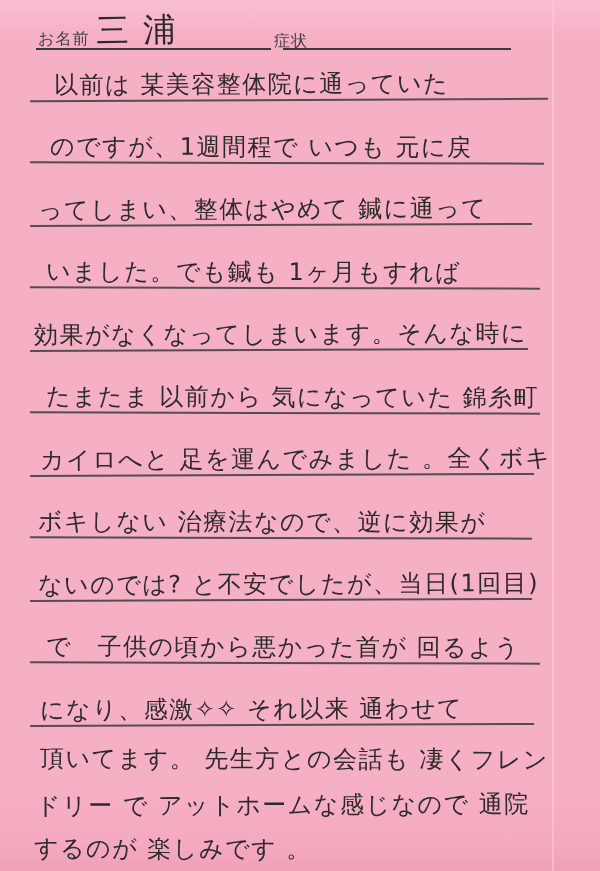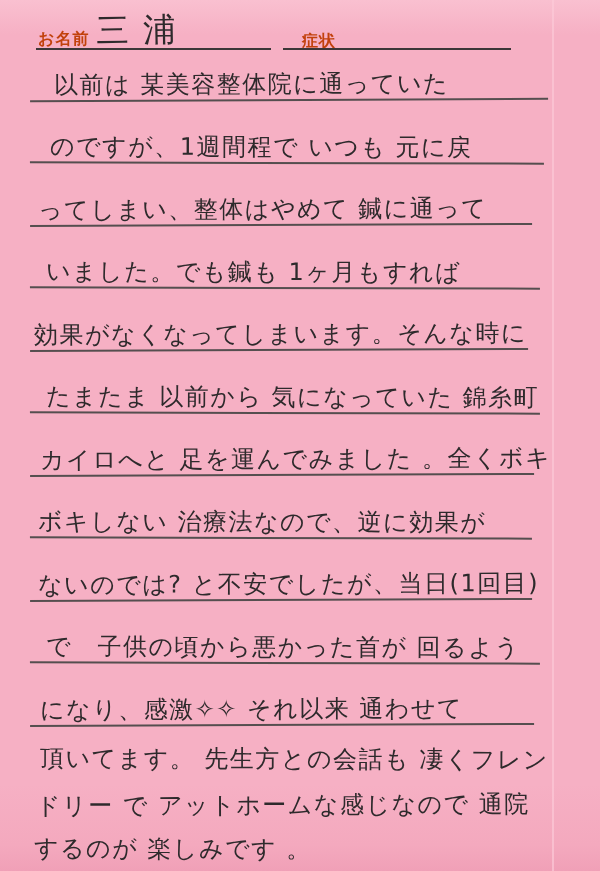--- a/index.html
+++ b/index.html
@@ -28,27 +28,27 @@
     width: 2px;
     height: 871px;
     background: #fccbd8;
     opacity: 0.65;
   }
 
   
   .hdr-label {
     position: absolute;
     font-size: 16px;
-    font-weight: bold;
-    color: #c2410c;
+    font-weight: normal;
+    color: #404040;
     letter-spacing: 1px;
     white-space: nowrap;
   }
   .hdr-name-label   { left: 38px;  top: 29px; }
-  .hdr-symptom-label{ left: 302px; top: 31px; }
+  .hdr-symptom-label{ left: 274px; top: 31px; }
   .hdr-rule {
     position: absolute;
     top: 48px;
     height: 0;
     border-bottom: 2px solid #3c3738;
   }
   .hdr-rule-name    { left: 36px;  width: 235px; }
   .hdr-rule-symptom { left: 283px; width: 228px; }
   .hdr-name-value {
     position: absolute;

